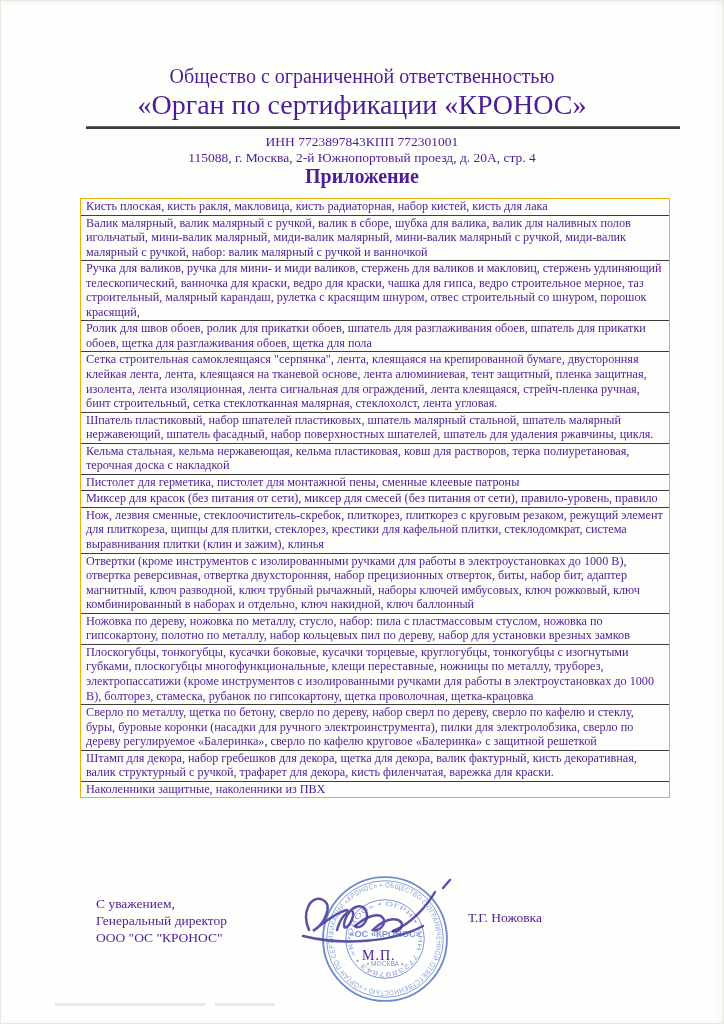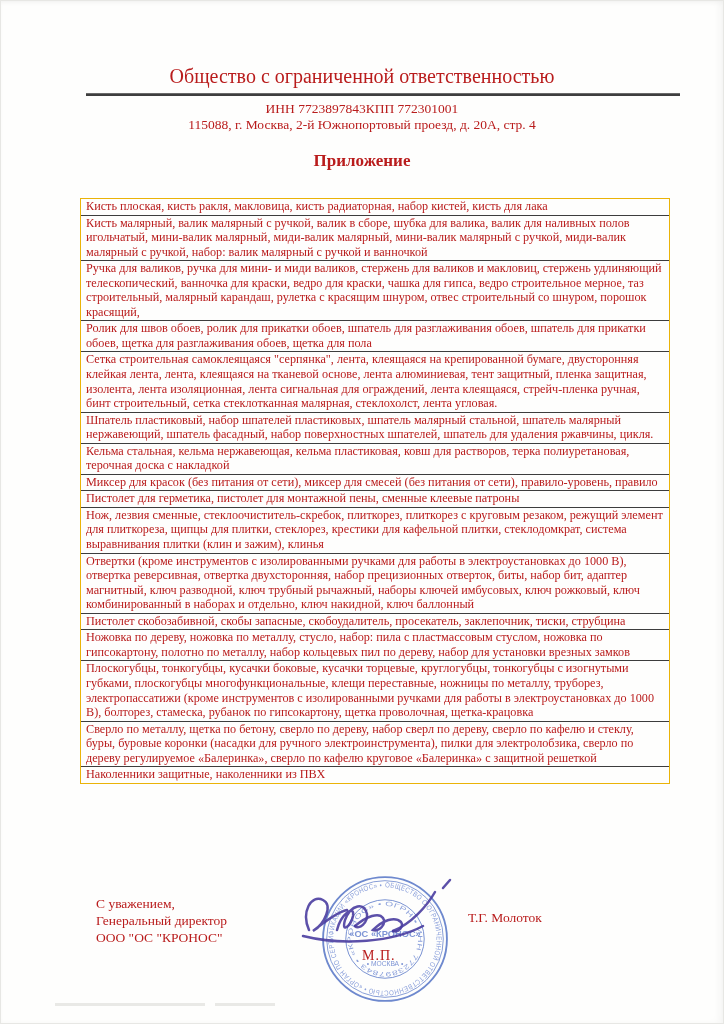--- a/index.html
+++ b/index.html
@@ -1,26 +1,26 @@
 <!DOCTYPE html>
 <html><head>
 <meta charset="utf-8">
 <style>
   html,body{margin:0;padding:0;background:#9a9a9a;}
   .page{position:relative;width:724px;height:1024px;background:#fefefd;margin:0 auto;
-        font-family:"Liberation Serif","DejaVu Serif",serif;color:#b91c1c;overflow:hidden;
+        font-family:"Liberation Serif","DejaVu Serif",serif;color:#4c1d95;overflow:hidden;
         box-shadow:inset 0 0 0 1px #e7e7e4, inset -5px 0 7px rgba(0,0,0,.035), inset 0 3px 4px rgba(0,0,0,.03);}
   .letterhead{position:absolute;top:64px;left:0;width:100%;text-align:center;}
   .org-type{font-size:20px;line-height:24px;}
   .org-name{font-size:28px;line-height:32px;margin-top:1px;}
   .divider{height:3px;background:#3e3e3e;width:594px;margin:5px 0 5px 86px;
            border-top:1px solid #6a6a6a;box-sizing:border-box;}
   .codes{display:flex;justify-content:center;font-size:13.5px;line-height:16px;}
   .addr,.phone{font-size:13.5px;line-height:16px;}
-  .appendix{font-weight:bold;font-size:17px;line-height:17px;margin-top:19px;}
+  .appendix{font-weight:bold;font-size:20px;line-height:17px;margin-top:2px;}
   .doc-table{position:absolute;left:80px;top:198px;width:588px;border:1px solid #eab308;z-index:1;}
   .t-row{font-size:12.2px;line-height:14.55px;padding:0 4px 1px 5px;border-top:1px solid #3d3d3d;}
   .t-row:first-child{border-top:none;}
   .signoff{position:absolute;left:96px;top:895px;font-size:13.5px;line-height:17px;z-index:3;}
   .signer{position:absolute;left:468px;top:910px;font-size:13.5px;z-index:3;}
   .seal-mark{position:absolute;left:362px;top:948px;font-size:14px;letter-spacing:1px;z-index:3;}
   .stamp-svg{position:absolute;left:321px;top:875px;width:128px;height:128px;z-index:2;opacity:.88;}
   .sig-svg{position:absolute;left:293px;top:876px;width:175px;height:80px;z-index:4;}
   .stamp-ring-text{fill:#7b93d6;}
   .stamp-circle{stroke:#5b79c8;fill:none;}
@@ -28,55 +28,56 @@
   .sig-path{stroke:#4a3da0;stroke-width:2.5;fill:none;stroke-linecap:round;opacity:.9;}
   .smudge{position:absolute;background:#e9e9e6;z-index:0;}
 </style>
 </head>
 <body>
 
 <div class="page">
 
   <div class="letterhead">
     <div class="org-type">Общество с ограниченной ответственностью</div>
+    <div class="org-name">«Орган по сертификации «КРОНОС»</div>
     <div class="divider"></div>
     <div class="codes">
       <span>ИНН 7723897843</span>
       <span>КПП 772301001</span>
     </div>
     <div class="addr">115088, г. Москва, 2-й Южнопортовый проезд, д. 20А, стр. 4</div>
     <div class="appendix">Приложение</div>
   </div>
 
   <div class="doc-table">
       <div class="t-row">Кисть плоская, кисть ракля, макловица, кисть радиаторная, набор кистей, кисть для лака</div>
-      <div class="t-row">Кисть малярный, валик малярный с ручкой, валик в сборе, шубка для валика, валик для наливных полов игольчатый, мини-валик малярный, миди-валик малярный, мини-валик малярный с ручкой, миди-валик малярный с ручкой, набор: валик малярный с ручкой и ванночкой</div>
+      <div class="t-row">Валик малярный, валик малярный с ручкой, валик в сборе, шубка для валика, валик для наливных полов игольчатый, мини-валик малярный, миди-валик малярный, мини-валик малярный с ручкой, миди-валик малярный с ручкой, набор: валик малярный с ручкой и ванночкой</div>
       <div class="t-row">Ручка для валиков, ручка для мини- и миди валиков, стержень для валиков и макловиц, стержень удлиняющий телескопический, ванночка для краски, ведро для краски, чашка для гипса, ведро строительное мерное, таз строительный, малярный карандаш, рулетка с красящим шнуром, отвес строительный со шнуром, порошок красящий,</div>
       <div class="t-row">Ролик для швов обоев, ролик для прикатки обоев, шпатель для разглаживания обоев, шпатель для прикатки обоев, щетка для разглаживания обоев, щетка для пола</div>
       <div class="t-row">Сетка строительная самоклеящаяся "серпянка", лента, клеящаяся на крепированной бумаге, двусторонняя клейкая лента, лента, клеящаяся на тканевой основе, лента алюминиевая, тент защитный, пленка защитная, изолента, лента изоляционная, лента сигнальная для ограждений, лента клеящаяся, стрейч-пленка ручная, бинт строительный, сетка стеклотканная малярная, стеклохолст, лента угловая.</div>
       <div class="t-row">Шпатель пластиковый, набор шпателей пластиковых, шпатель малярный стальной, шпатель малярный нержавеющий, шпатель фасадный, набор поверхностных шпателей, шпатель для удаления ржавчины, цикля.</div>
       <div class="t-row">Кельма стальная, кельма нержавеющая, кельма пластиковая, ковш для растворов, терка полиуретановая, терочная доска с накладкой</div>
+      <div class="t-row">Пистолет для герметика, пистолет для монтажной пены, сменные клеевые патроны</div>
       <div class="t-row">Миксер для красок (без питания от сети), миксер для смесей (без питания от сети), правило-уровень, правило</div>
-      <div class="t-row">Пистолет для герметика, пистолет для монтажной пены, сменные клеевые патроны</div>
       <div class="t-row">Нож, лезвия сменные, стеклоочиститель-скребок, плиткорез, плиткорез с круговым резаком, режущий элемент для плиткореза, щипцы для плитки, стеклорез, крестики для кафельной плитки, стеклодомкрат, система выравнивания плитки (клин и зажим), клинья</div>
       <div class="t-row">Отвертки (кроме инструментов с изолированными ручками для работы в электроустановках до 1000 В), отвертка реверсивная, отвертка двухсторонняя, набор прецизионных отверток, биты, набор бит, адаптер магнитный, ключ разводной, ключ трубный рычажный, наборы ключей имбусовых, ключ рожковый, ключ комбинированный в наборах и отдельно, ключ накидной, ключ баллонный</div>
-      <div class="t-row">Пистолет скобозабивной, скобы запасные, скобоудалитель, просекатель, заклепочник, тиски, струбцина</div>
       <div class="t-row">Ножовка по дереву, ножовка по металлу, стусло, набор: пила с пластмассовым стуслом, ножовка по гипсокартону, полотно по металлу, набор кольцевых пил по дереву, набор для установки врезных замков</div>
       <div class="t-row">Плоскогубцы, тонкогубцы, кусачки боковые, кусачки торцевые, круглогубцы, тонкогубцы с изогнутыми губками, плоскогубцы многофункциональные, клещи переставные, ножницы по металлу, труборез, электропассатижи (кроме инструментов с изолированными ручками для работы в электроустановках до 1000 В), болторез, стамеска, рубанок по гипсокартону, щетка проволочная, щетка-крацовка</div>
       <div class="t-row">Сверло по металлу, щетка по бетону, сверло по дереву, набор сверл по дереву, сверло по кафелю и стеклу, буры, буровые коронки (насадки для ручного электроинструмента), пилки для электролобзика, сверло по дереву регулируемое «Балеринка», сверло по кафелю круговое «Балеринка» с защитной решеткой</div>
+      <div class="t-row">Штамп для декора, набор гребешков для декора, щетка для декора, валик фактурный, кисть декоративная, валик структурный с ручкой, трафарет для декора, кисть филенчатая, варежка для краски.</div>
       <div class="t-row">Наколенники защитные, наколенники из ПВХ</div>
     </div>
 
   <div class="signoff">
     <div>С уважением,</div>
     <div>Генеральный директор</div>
     <div>ООО "ОС "КРОНОС"</div>
   </div>
 
-  <div class="signer">Т.Г. Молоток</div>
+  <div class="signer">Т.Г. Ножовка</div>
   <div class="seal-mark">М.П.</div>
 
   <svg class="stamp-svg" viewBox="0 0 124 124">
     <defs>
       <path id="oring" d="M62,12 A50,50 0 1 1 62,112 A50,50 0 1 1 62,12" fill="none"></path>
       <path id="iring" d="M62,30 A32,32 0 1 1 62,94 A32,32 0 1 1 62,30" fill="none"></path>
     </defs>
     <circle class="stamp-circle" cx="62" cy="62" r="60" stroke-width="1.8"></circle>
     <circle class="stamp-circle" cx="62" cy="62" r="56.5" stroke-width="0.8"></circle>
     <circle class="stamp-circle" cx="62" cy="62" r="38" stroke-width="0.9"></circle>

